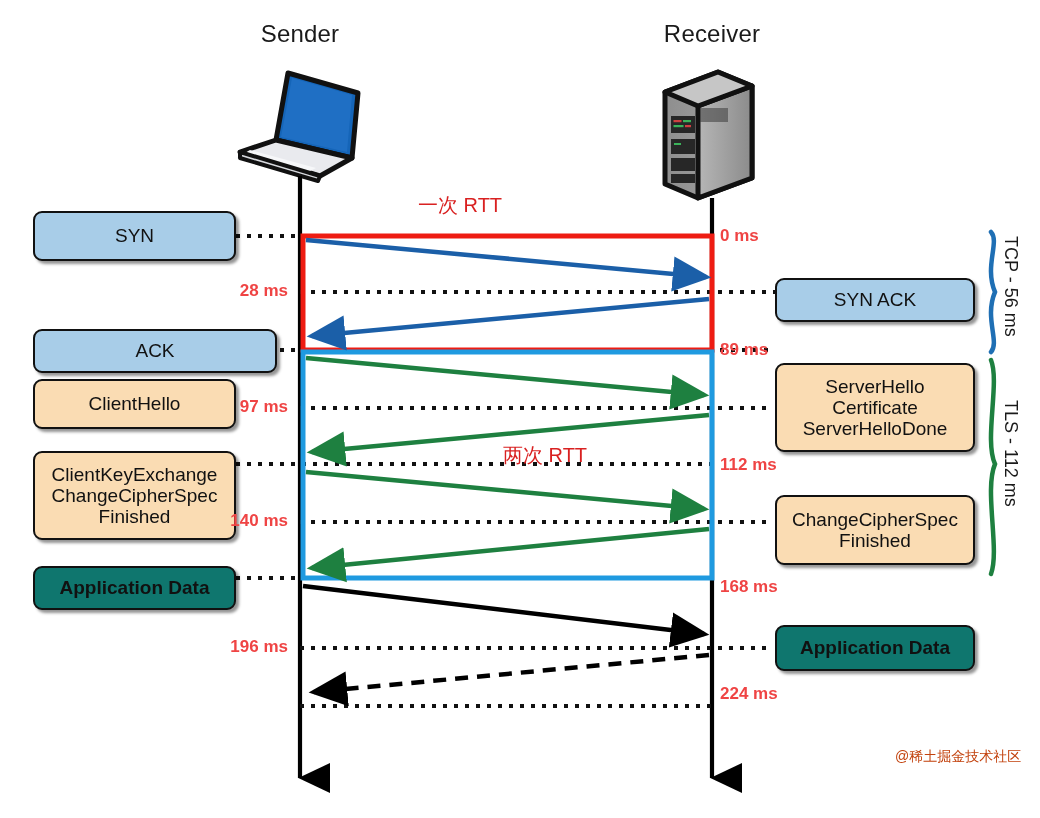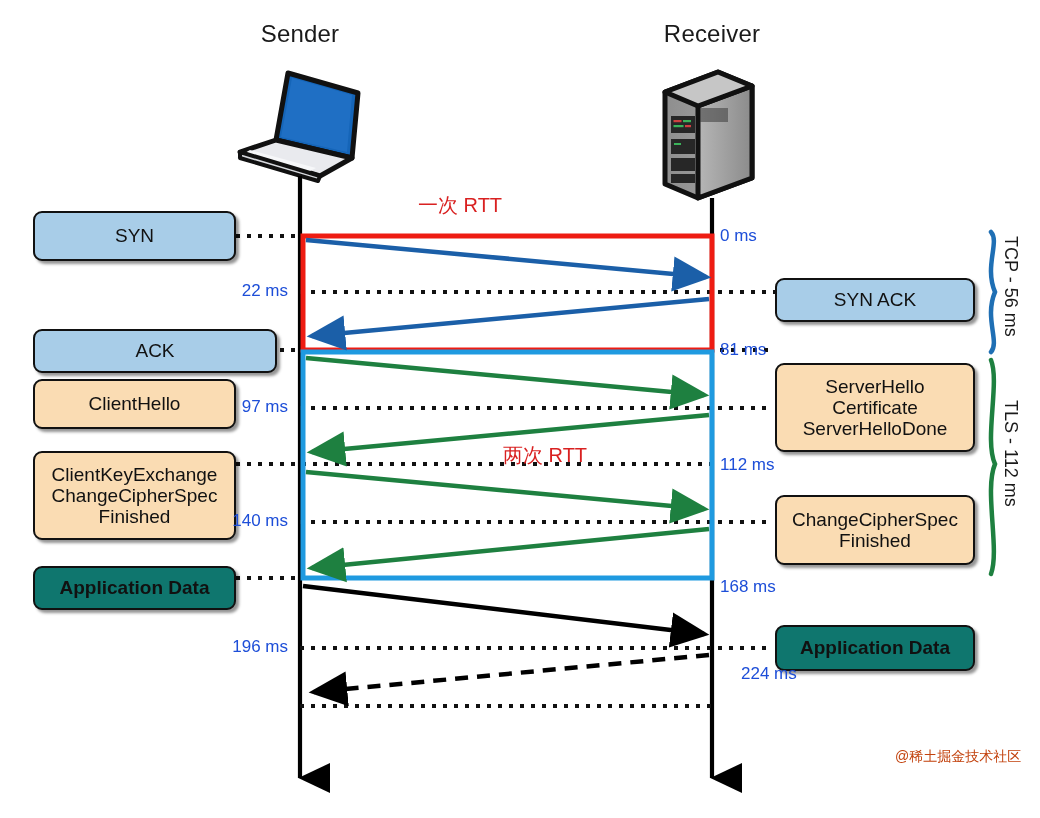--- a/index.html
+++ b/index.html
@@ -50,23 +50,24 @@
     font-family: "Liberation Sans", sans-serif;
     padding: 0 6px;
   }
   .msgbox .ln { display: block; white-space: nowrap; }
   .fill-blue { background: #a8cde8; }
   .fill-peach { background: #fadcb3; }
   .fill-gray  { background: #0f766e; font-weight: bold; }
   .timelabel {
     position: absolute;
     font-size: 17px;
-    color: #1d4ed8;
-    white-space: nowrap;
-    font-family: "Liberation Sans", sans-serif;
+    color: #ef4444;
+    white-space: nowrap;
+    font-family: "Liberation Sans", sans-serif;
+    font-weight: bold;
   }
   .tl-right { text-align: right; }
   .tl-left  { text-align: left; }
   .rtt-label {
     position: absolute;
     font-size: 20px;
     color: #d92121;
     white-space: nowrap;
     font-family: "Liberation Sans", sans-serif;
   }
@@ -211,30 +212,30 @@
 
   <div class="msgbox fill-peach" style="left:775px; top:495px; width:200px; height:70px;">
     <span class="ln">ChangeCipherSpec</span>
     <span class="ln">Finished</span>
   </div>
 
   <div class="msgbox fill-gray" style="left:775px; top:625px; width:200px; height:46px;">
     <span class="ln">Application Data</span>
   </div>
 
-  <div class="timelabel tl-right" style="left:178px; top:281px; width:110px;">22 ms</div>
+  <div class="timelabel tl-right" style="left:178px; top:281px; width:110px;">28 ms</div>
   <div class="timelabel tl-right" style="left:178px; top:397px; width:110px;">97 ms</div>
   <div class="timelabel tl-right" style="left:178px; top:511px; width:110px;">140 ms</div>
   <div class="timelabel tl-right" style="left:178px; top:637px; width:110px;">196 ms</div>
 
   <div class="timelabel tl-left" style="left:720px; top:226px; width:110px;">0 ms</div>
-  <div class="timelabel tl-left" style="left:720px; top:340px; width:110px;">81 ms</div>
+  <div class="timelabel tl-left" style="left:720px; top:340px; width:110px;">89 ms</div>
   <div class="timelabel tl-left" style="left:720px; top:455px; width:110px;">112 ms</div>
   <div class="timelabel tl-left" style="left:720px; top:577px; width:110px;">168 ms</div>
-  <div class="timelabel tl-left" style="left:720px; top:664px; width:110px;margin-left:21px;">224 ms</div>
+  <div class="timelabel tl-left" style="left:720px; top:684px; width:110px;">224 ms</div>
 
   <div class="rtt-label" style="left:418px; top:192px;">一次 RTT</div>
   <div class="rtt-label" style="left:503px; top:442px;">两次 RTT</div>
 
   <div class="bracket-label" style="left:1021px; top:236px;">TCP - 56 ms</div>
   <div class="bracket-label" style="left:1021px; top:400px;">TLS - 112 ms</div>
 
   <div class="watermark" style="left:895px; top:748px;">@稀土掘金技术社区</div>
 
 </div>

